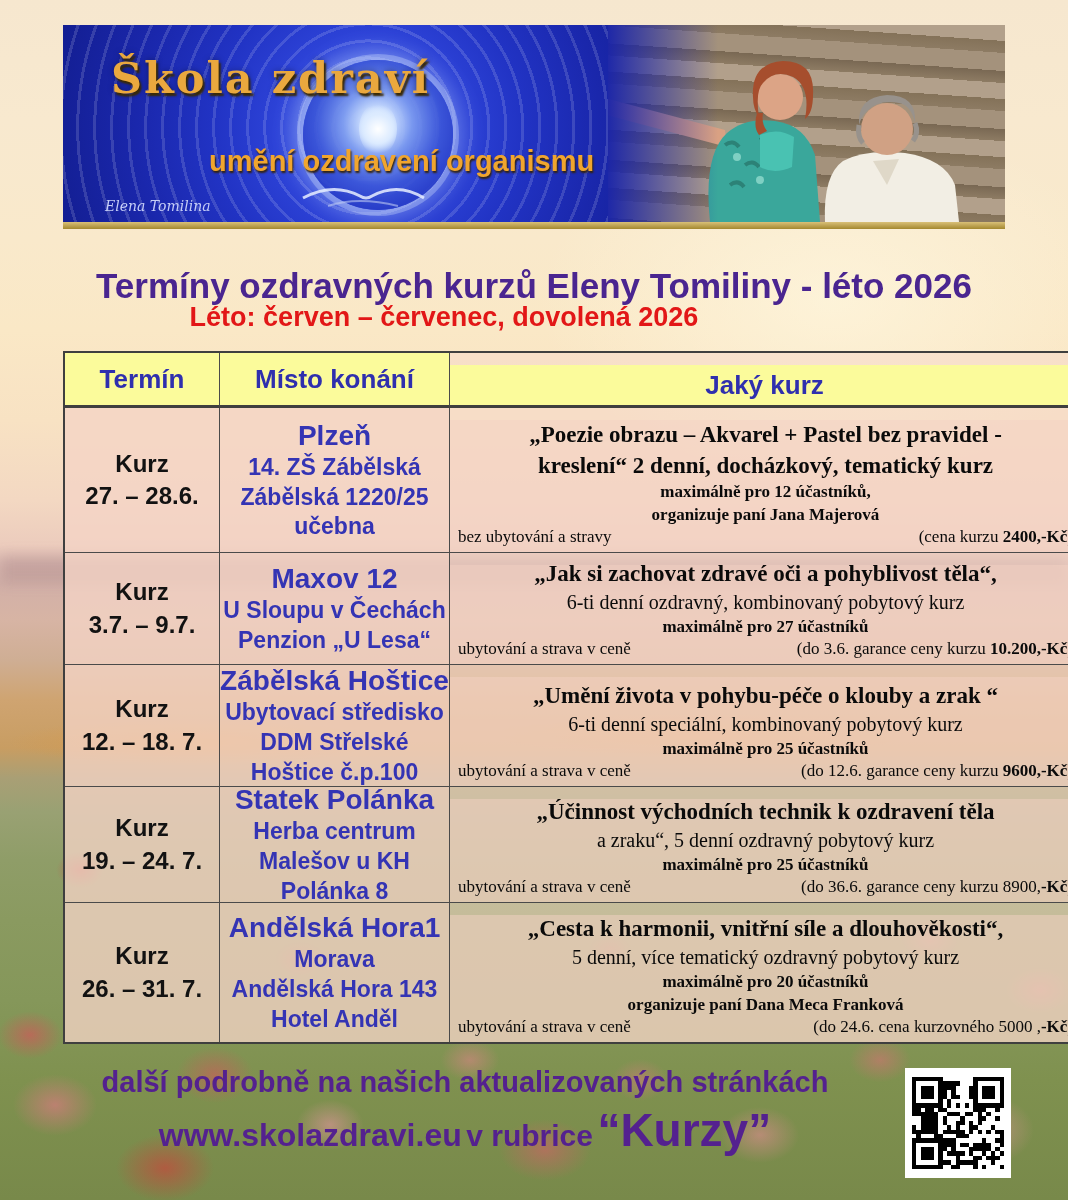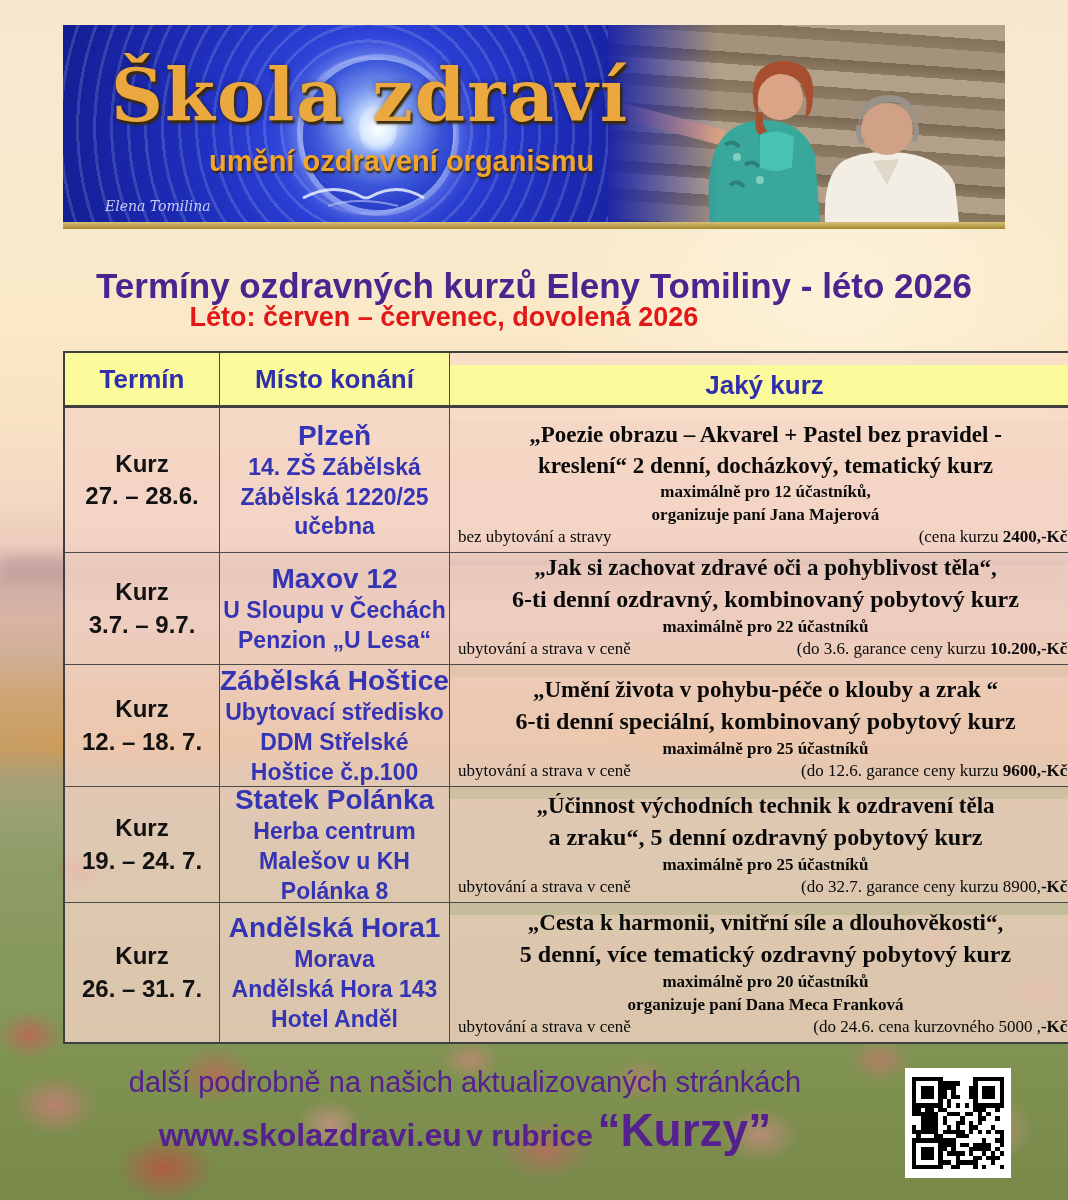--- a/index.html
+++ b/index.html
@@ -48,21 +48,21 @@
       radial-gradient(circle at 56% 52%, #eef4ff 0%, #b9ccfa 5%, #5670ea 13%, #2d43d8 28%, #2133c4 48%, #1a27ac 72%, #131e92 100%); }
   .logo-fade { position:absolute; left:545px; top:0; width:110px; height:197px;
     background:linear-gradient(90deg, rgba(23,34,170,0.95), rgba(23,34,170,0)); }
   .logo-eye { position:absolute; left:240px; top:35px; width:150px; height:150px; border-radius:50%;
     background:radial-gradient(circle at 50% 42%, #f5faff 0%, #cfe2ff 12%, #7d9cf0 30%, #3a55d8 55%, #2336c4 80%);
     box-shadow:0 0 0 6px rgba(220,235,255,0.35), 0 0 24px 8px rgba(200,220,255,0.45); opacity:0.9; }
   .logo-sun { position:absolute; left:296px; top:78px; width:38px; height:52px; border-radius:50%;
     background:radial-gradient(circle, #ffffff 0%, #dcebff 45%, rgba(150,180,255,0) 75%); }
   .seagull { position:absolute; left:235px; top:155px; }
   .logo-title { position:absolute; left:48px; top:28px; width:600px;
-    font-family:"DejaVu Serif", serif; font-weight:bold; font-size:72px; letter-spacing:2px;
+    font-family:"DejaVu Serif", serif; font-weight:bold; font-size:43px; letter-spacing:2px;
     color:#eaa83e; text-shadow:2px 3px 2px #3a2a05, 0 0 6px rgba(0,0,0,0.4); }
   .logo-subtitle { position:absolute; left:146px; top:120px;
     font-weight:bold; font-size:29px; color:#f0a52e; text-shadow:1px 2px 2px #33230a; }
   .signature { position:absolute; left:42px; bottom:8px; font-family:"DejaVu Serif", serif;
     font-style:italic; font-size:14px; color:#c5cdf7; }
   .gold-bar { position:absolute; left:63px; top:222px; width:942px; height:7px;
     background:linear-gradient(180deg,#d9c078,#a4882f); }
 
   
   .main-title { position:absolute; left:0; top:244px; width:1068px; text-align:center;
@@ -81,29 +81,29 @@
   .cell.last-row { border-bottom:none; }
   .h-cell { background:#fbfb9b; border-bottom:3px solid #3f3f3f;
     font-size:26px; font-weight:bold; color:#2f2fae; }
   .b-cell { background:rgba(243,209,195,0.5); }
   .termin { font-size:24px; font-weight:bold; color:#121212; line-height:1.35; text-align:center; }
   .place-main { font-size:28px; font-weight:bold; color:#3434b4; line-height:1.25; text-align:center; }
   .place-sub  { font-size:23px; font-weight:bold; color:#3434b4; line-height:1.3;  text-align:center; }
   .course { justify-content:flex-end; padding:3px 6px 3px 8px;
     font-family:"Liberation Serif", serif; color:#0a0a0a; }
   .tl-big { font-size:23px; font-weight:bold; text-align:center; line-height:1.35; }
-  .tl-med { font-size:24px; font-weight:bold; text-align:center; line-height:1.35; }
+  .tl-med { font-size:20px; font-weight:normal; text-align:center; line-height:1.35; }
   .sub-line { font-size:17px; font-weight:bold; text-align:center; line-height:1.35; }
   .cfooter { margin-top:auto; width:100%; display:flex; justify-content:space-between;
     font-size:17px; line-height:1.2; padding-bottom:2px;gap:20px; }
   .cfooter b { font-weight:bold; }
 
   
   .foot-text { position:absolute; left:40px; top:1066px; width:850px; text-align:center; color:#54218f; }
-  .foot-line1 { font-size:29px; font-weight:normal; }
+  .foot-line1 { font-size:29px; font-weight:bold; }
   .foot-line2 { margin-top:4px; white-space:nowrap; }
   .foot-url { font-size:32px; font-weight:bold; }
   .foot-mid { font-size:30px; font-weight:bold; }
   .foot-quote { font-size:46px; font-weight:bold; }
   .qr-box { position:absolute; left:905px; top:1068px; width:106px; height:110px;
     background:#ffffff; padding:7px; }
   .qr-box svg { width:100%; height:100%; display:block; }
 </style>
 </head>
 <body>
@@ -188,21 +188,21 @@
       <div class="termin">3.7. – 9.7.</div>
     </div>
     <div class="cell b-cell">
       <div class="place-main">Maxov 12</div>
       <div class="place-sub">U Sloupu v Čechách</div>
       <div class="place-sub">Penzion „U Lesa“</div>
     </div>
     <div class="cell b-cell last-col course">
       <div class="tl-big">„Jak si zachovat zdravé oči a pohyblivost těla“,</div>
       <div class="tl-med">6-ti denní ozdravný, kombinovaný pobytový kurz</div>
-      <div class="sub-line">maximálně pro 22 účastníků</div>
+      <div class="sub-line">maximálně pro 27 účastníků</div>
       <div class="cfooter">
         <span>ubytování a strava v ceně</span>
         <span><span>(do 3.6. garance ceny kurzu </span><b>10.200,-Kč</b><span>)</span></span>
       </div>
     </div>
 
     <div class="cell b-cell">
       <div class="termin">Kurz</div>
       <div class="termin">12. – 18. 7.</div>
     </div>
@@ -231,21 +231,21 @@
       <div class="place-sub">Herba centrum</div>
       <div class="place-sub">Malešov u KH</div>
       <div class="place-sub">Polánka 8</div>
     </div>
     <div class="cell b-cell last-col course">
       <div class="tl-big">„Účinnost východních technik k ozdravení těla</div>
       <div class="tl-med">a zraku“,  5 denní ozdravný pobytový kurz</div>
       <div class="sub-line">maximálně pro 25 účastníků</div>
       <div class="cfooter">
         <span>ubytování a strava v ceně</span>
-        <span><span>(do 32.7. garance ceny kurzu 8900,</span><b>-Kč</b><span>)</span></span>
+        <span><span>(do 36.6. garance ceny kurzu 8900,</span><b>-Kč</b><span>)</span></span>
       </div>
     </div>
 
     <div class="cell b-cell last-row">
       <div class="termin">Kurz</div>
       <div class="termin">26. – 31. 7.</div>
     </div>
     <div class="cell b-cell last-row">
       <div class="place-main">Andělská Hora1</div>
       <div class="place-sub">Morava</div>

